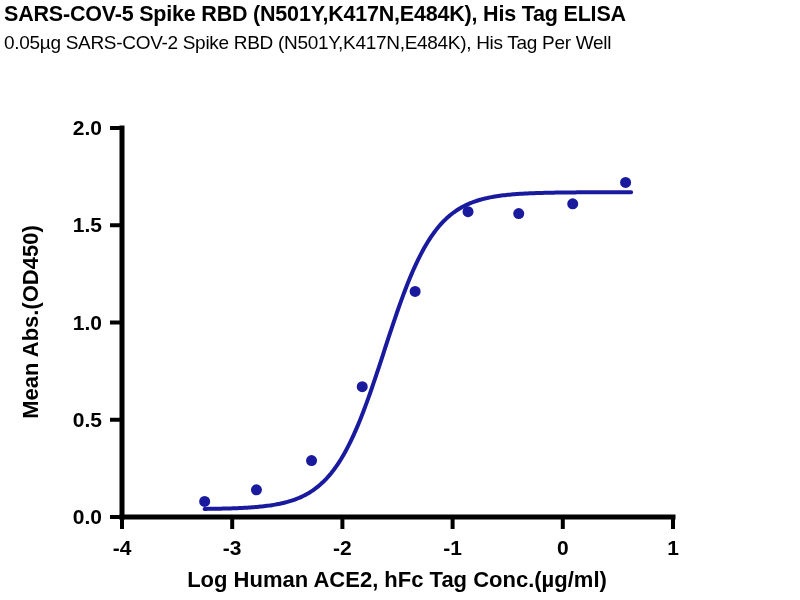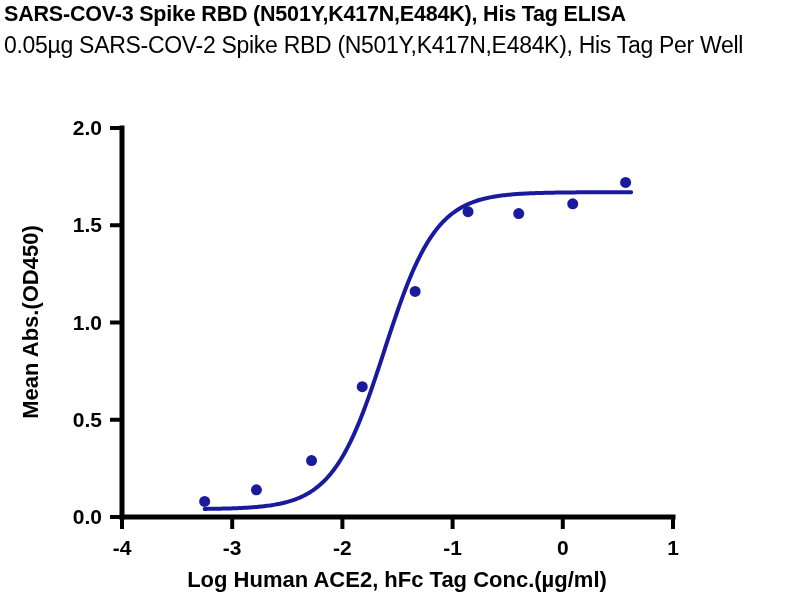--- a/index.html
+++ b/index.html
@@ -29,21 +29,21 @@
     font-weight: bold;
     color: #000000;
     letter-spacing: -0.2px;
     white-space: nowrap;
   }
   .subtitle {
     position: absolute;
     left: 4px;
     top: 32px;
     width: 792px;
-    font-size: 23px;
+    font-size: 19px;
     font-weight: normal;
     color: #000000;
     letter-spacing: -0.3px;
     white-space: nowrap;
   }
   svg.plot {
     position: absolute;
     left: 0;
     top: 0;
   }
@@ -58,21 +58,21 @@
     font-size: 22px;
     font-weight: bold;
     fill: #000000;
   }
 </style>
 </head>
 <body>
 
 <div id="figure">
 
-  <div class="title">SARS-COV-3 Spike RBD (N501Y,K417N,E484K), His Tag ELISA</div>
+  <div class="title">SARS-COV-5 Spike RBD (N501Y,K417N,E484K), His Tag ELISA</div>
 
   <div class="subtitle">0.05µg SARS-COV-2 Spike RBD (N501Y,K417N,E484K), His Tag Per Well</div>
 
   <svg class="plot" id="plot-svg" width="800" height="600">
 
     <g id="axes-group">
       <line id="x-axis-line" x1="122" y1="517" x2="673" y2="517" stroke="#000000" stroke-width="5" stroke-linecap="square"></line>
       <line id="y-axis-line" x1="122" y1="517" x2="122" y2="128" stroke="#000000" stroke-width="5" stroke-linecap="square"></line>
     </g>
 

